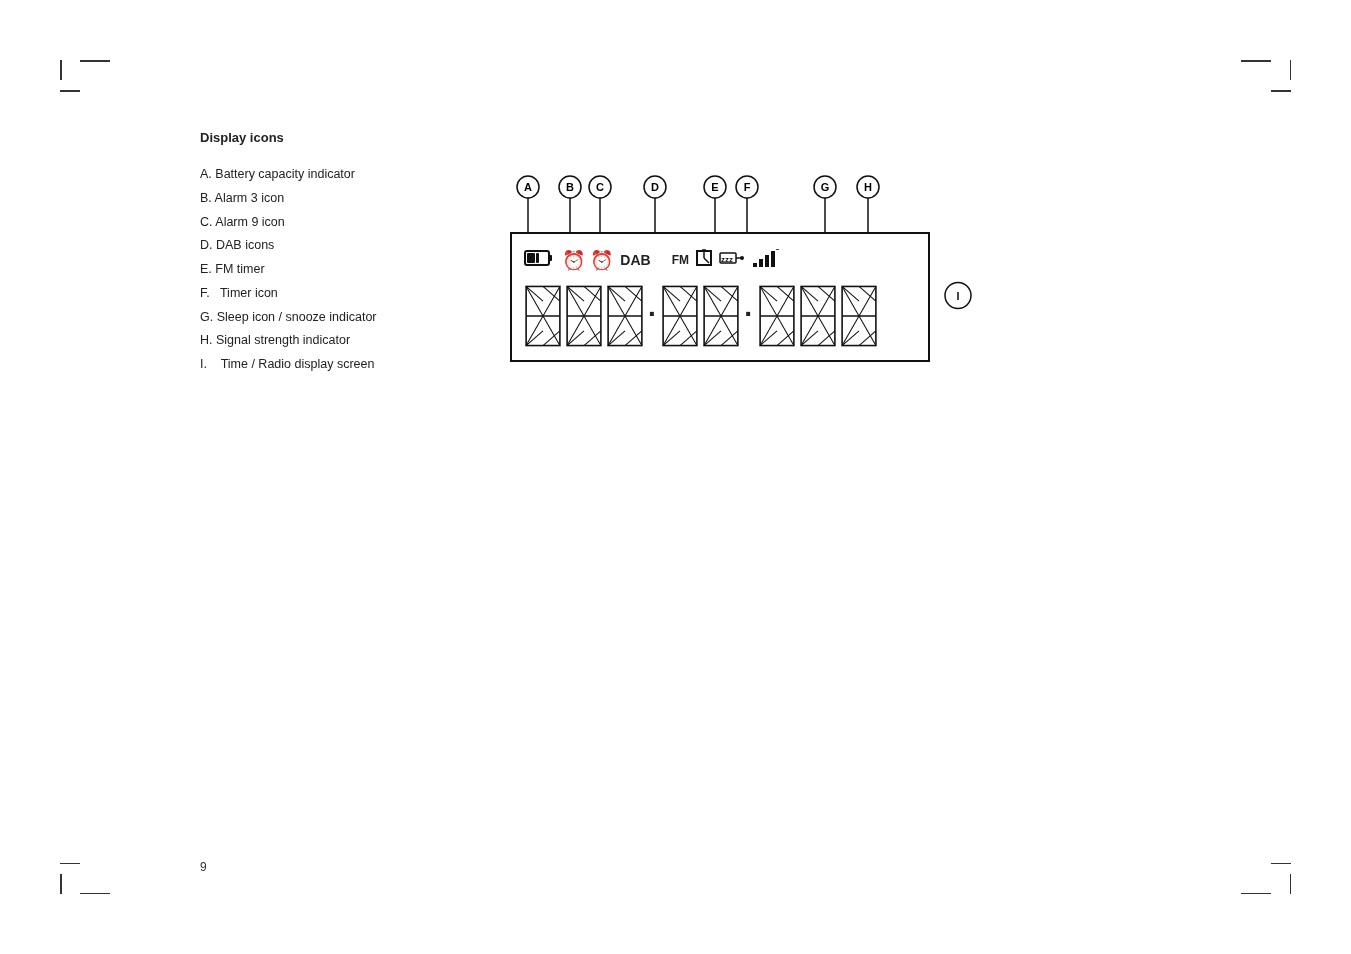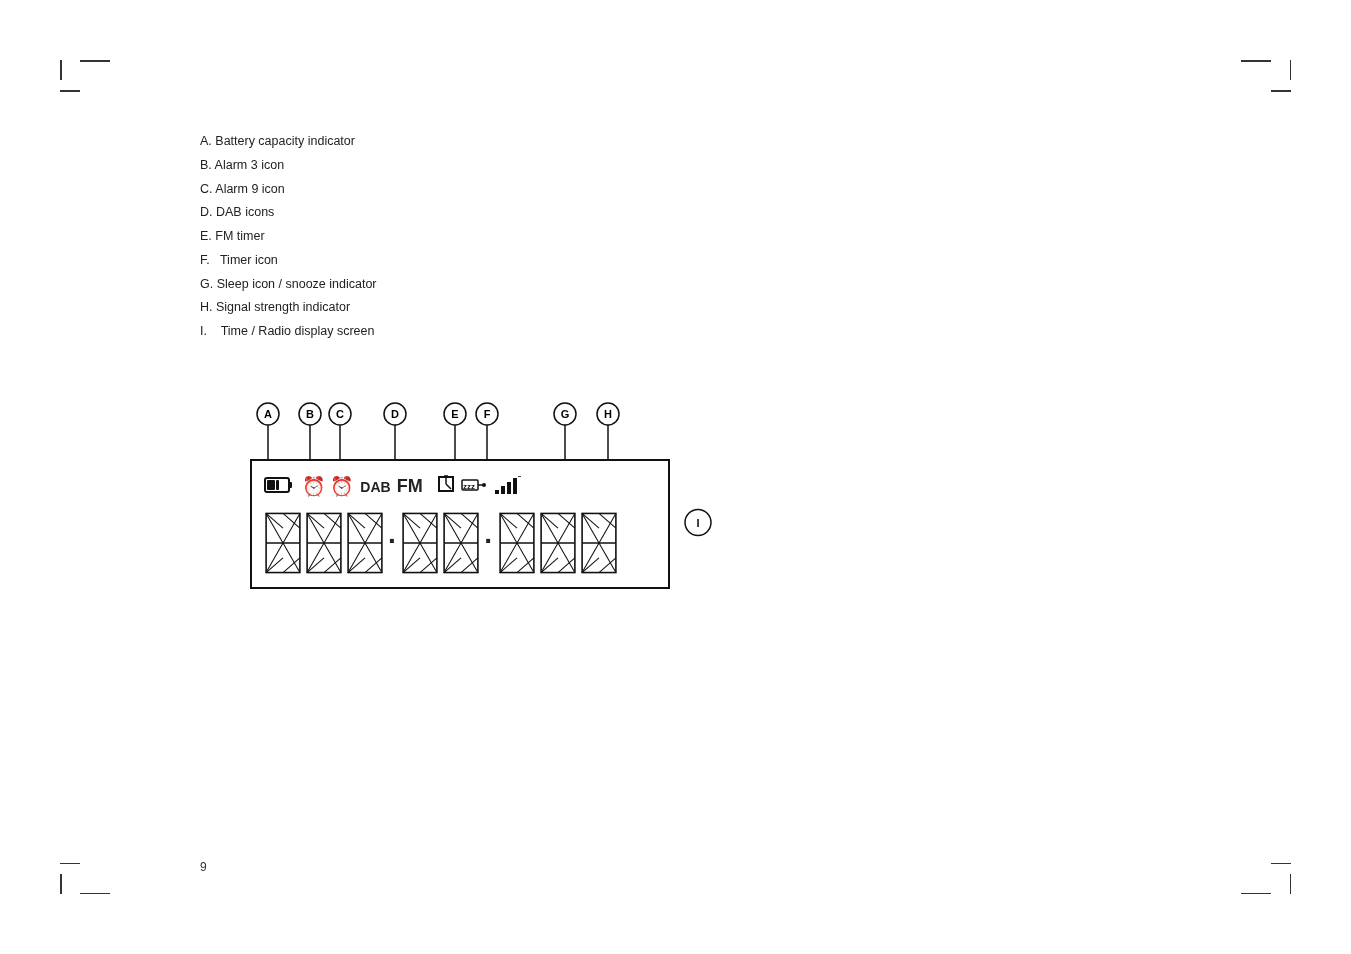--- a/index.html
+++ b/index.html
@@ -75,22 +75,22 @@
     
     .section-title {
       font-size: 13px;
       font-weight: bold;
       margin-bottom: 18px;
     }
 
     
     .content-columns {
       display: flex;
-      flex-direction: column;
       gap: 60px;
+      align-items: center;
     }
 
     .left-column {
       min-width: 200px;
     }
 
     .item-list {
       list-style: none;
       line-height: 1.9;
       font-size: 12.5px;
@@ -175,20 +175,21 @@
 <div class="corner-bl-h2"></div>
 <div class="corner-br-v"></div>
 <div class="corner-br-h2"></div>
 
 <div style="position:absolute;top:60px;left:80px;width:30px;height:1.5px;background:#333;"></div>
 <div style="position:absolute;top:60px;right:80px;width:30px;height:1.5px;background:#333;"></div>
 <div style="position:absolute;bottom:60px;left:80px;width:30px;height:1.5px;background:#333;"></div>
 <div style="position:absolute;bottom:60px;right:80px;width:30px;height:1.5px;background:#333;"></div>
 
 <div class="main-content">
+  <div class="section-title">Display icons</div>
 
   <div class="content-columns">
 
     <div class="left-column">
       <ul class="item-list">
         <li><span>A.</span> <span>Battery capacity indicator</span></li>
         <li><span>B.</span> <span>Alarm 3 icon</span></li>
         <li><span>C.</span> <span>Alarm 9 icon</span></li>
         <li><span>D.</span> <span>DAB icons</span></li>
         <li><span>E.</span> <span>FM timer</span></li>
@@ -247,23 +248,23 @@
                 <rect x="25" y="6" width="3" height="6" rx="1" fill="#111"></rect>
                 <rect x="3" y="4" width="8" height="10" rx="1" fill="#111"></rect>
                 <rect x="12" y="4" width="3" height="10" rx="1" fill="#111"></rect>
               </svg>
             </span>
 
             <span style="font-size:19px; margin-right:1px;">⏰</span>
 
             <span style="font-size:19px; margin-right:2px;">⏰</span>
 
-            <span style="font-size:14px; font-weight:bold; margin-right:2px;">DAB</span>
-
-            <span style="font-size:18px; font-weight:bold; margin-right:10px;">FM</span>
+            <span style="font-size:14px; font-weight:bold; margin-right:17px;">DAB</span>
+
+            <span style="font-size:12px; font-weight:bold; margin-right:2px;">FM</span>
 
             <span style="font-size:18px; margin-right:2px;">
               <svg width="18" height="18" viewBox="0 0 18 18">
                 <rect x="2" y="2" width="14" height="14" stroke="#111" stroke-width="2" fill="none"></rect>
                 <line x1="9" y1="2" x2="9" y2="9" stroke="#111" stroke-width="1.5"></line>
                 <line x1="9" y1="9" x2="14" y2="14" stroke="#111" stroke-width="1.5"></line>
                 <line x1="7" y1="0" x2="11" y2="0" stroke="#111" stroke-width="1.5"></line>
               </svg>
             </span>
 

